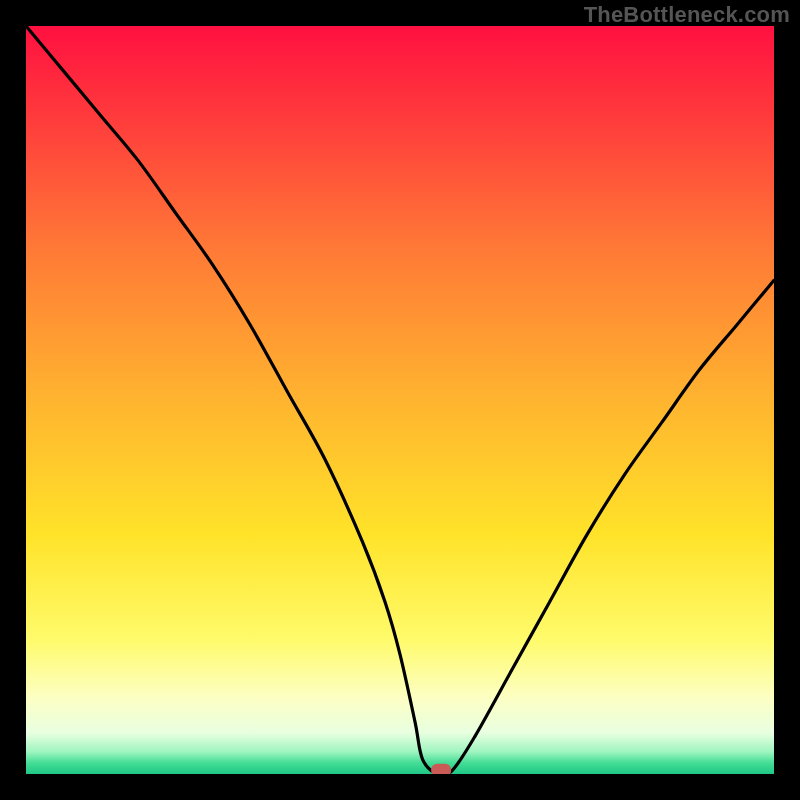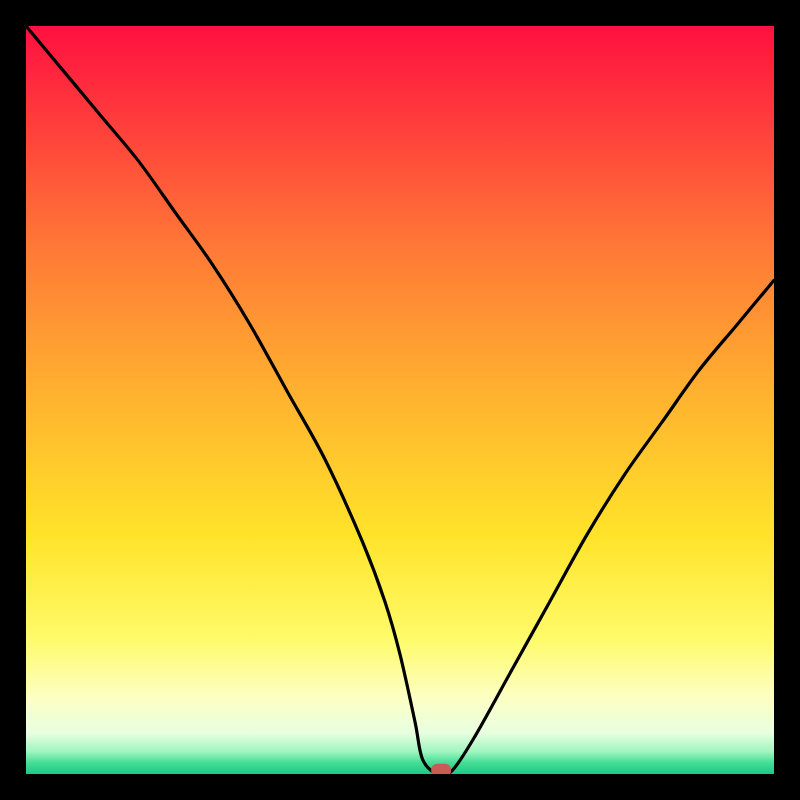--- a/index.html
+++ b/index.html
@@ -35,20 +35,21 @@
     height: 748px;
     box-sizing: border-box;
     overflow: hidden;
   }
   svg { display: block; }
 </style>
 </head>
 <body>
 
 <div class="frame">
+  <div class="attribution">TheBottleneck.com</div>
 
   <div class="plot-box">
     <svg id="chart-svg" width="748" height="748" viewBox="0 0 748 748">
       <defs>
         <linearGradient id="bg-grad" x1="0" y1="0" x2="0" y2="1">
             <stop offset="0%" stop-color="#ff1040"></stop>
             <stop offset="12%" stop-color="#ff3a3c"></stop>
             <stop offset="30%" stop-color="#ff7a36"></stop>
             <stop offset="50%" stop-color="#ffb42f"></stop>
             <stop offset="68%" stop-color="#ffe329"></stop>

